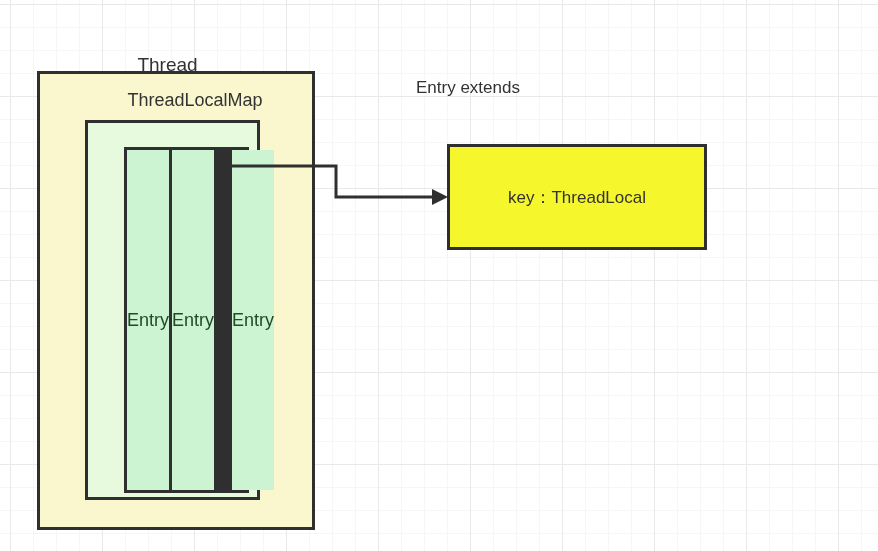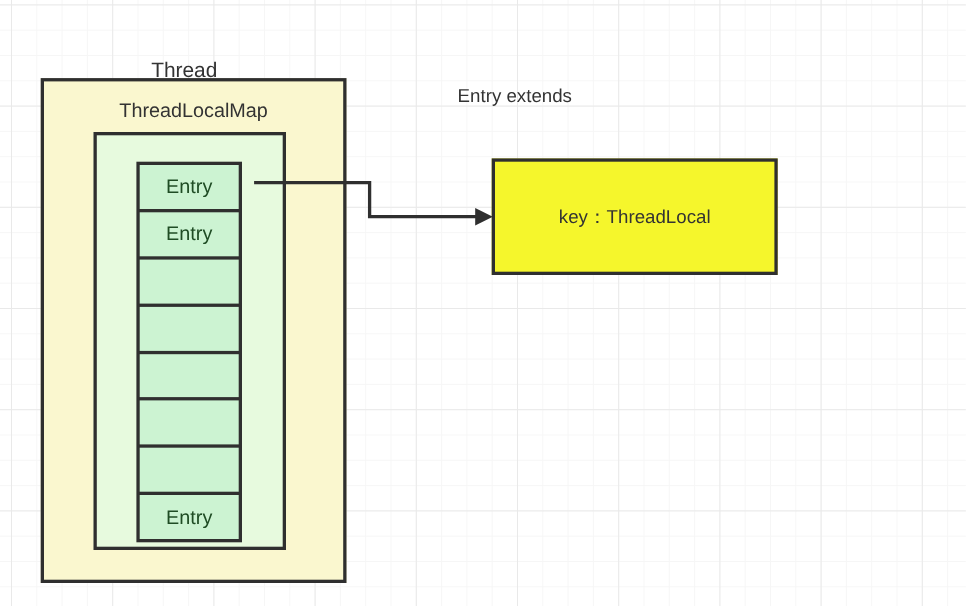--- a/index.html
+++ b/index.html
@@ -37,39 +37,40 @@
     background: var(--outer-fill);
     border: 3px solid var(--border-dark);
   }
 
   .map-title {
     position: absolute;
     left: 0; top: 16px; width: 100%;
     text-align: center;
     font-size: 18px;
     color: var(--text-dark);
+    padding-left: 19px;
   }
 
   .inner-box {
     position: absolute;
     left: 85px; top: 120px;
     width: 169px; height: 374px;
     background: var(--inner-fill);
     border: 3px solid var(--border-dark);
   }
 
   .entry-stack {
     position: absolute;
     left: 124px; top: 147px;
-    width: 96px; height: 346px;
+    width: 125px; height: 346px;
     box-sizing: border-box;
     background: var(--border-dark);
     padding: 3px;
     display: flex;
-    flex-direction: column;
+    flex-direction: row;
     gap: 3px;
   }
 
   .entry-cell {
     flex: 1;
     background: var(--cell-fill);
     display: flex;
     align-items: center;
     justify-content: center;
     font-size: 18px;

